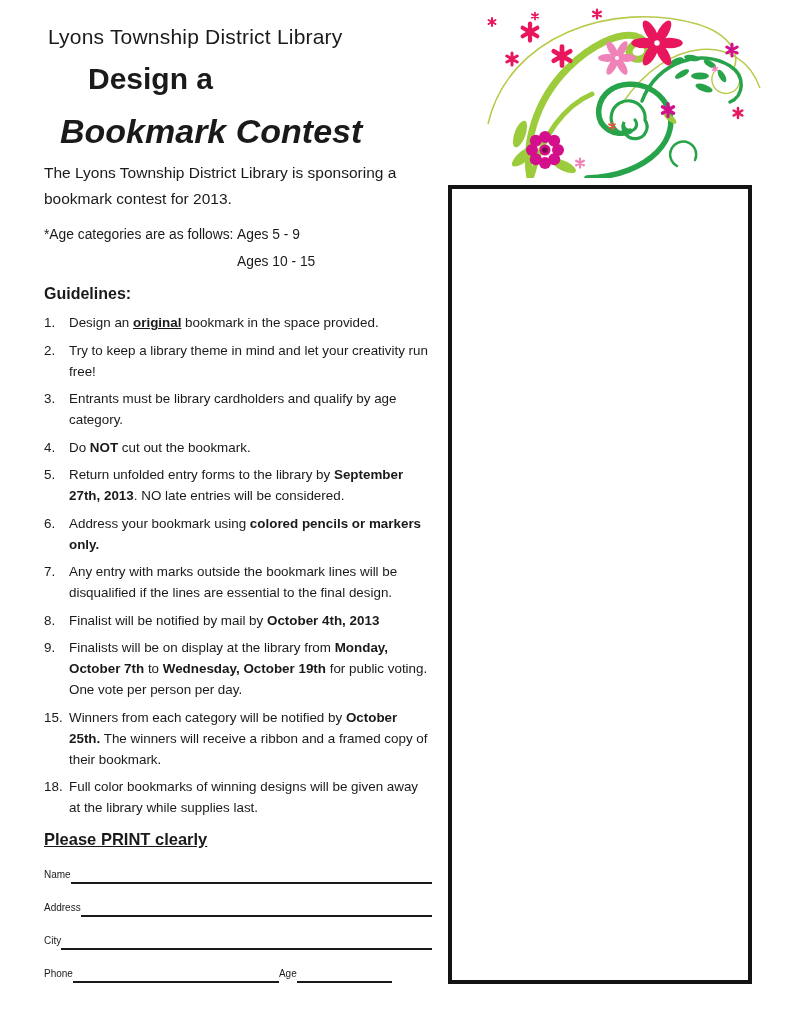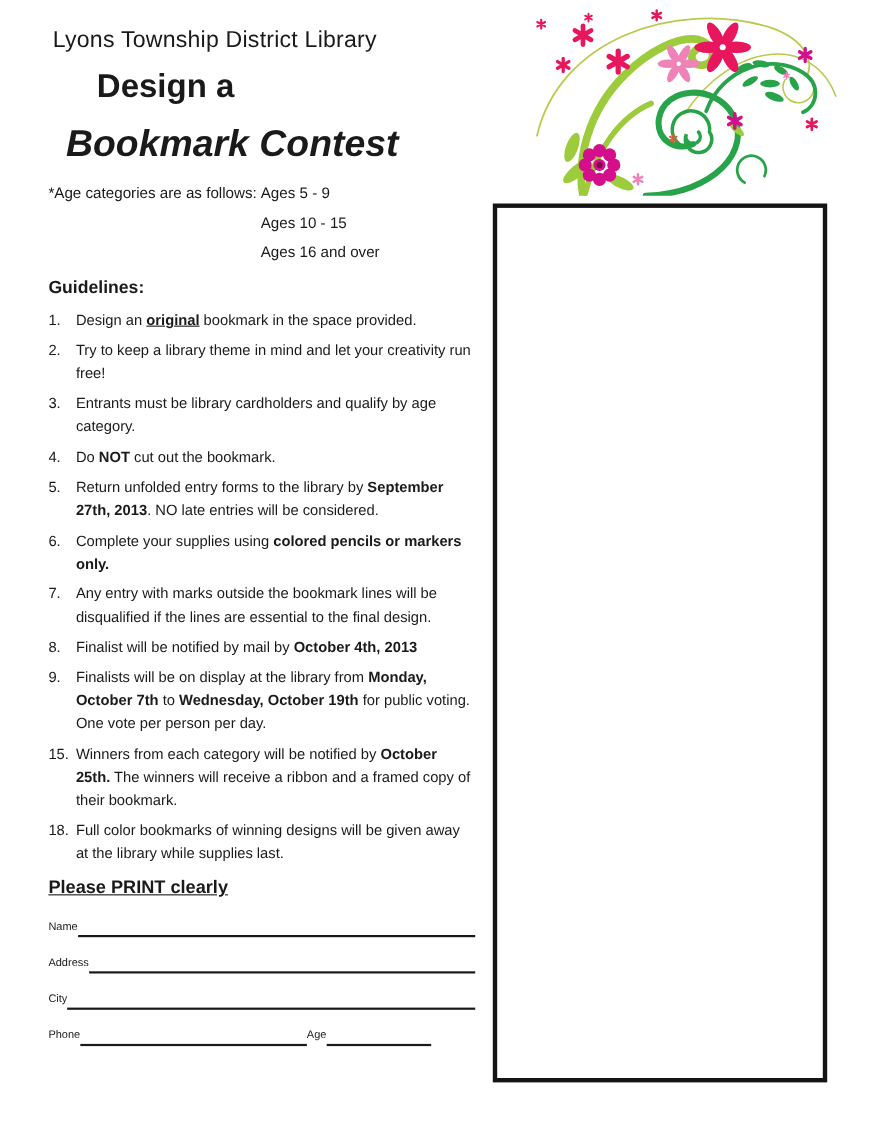--- a/index.html
+++ b/index.html
@@ -64,34 +64,31 @@
   .sp-orange{stroke:#e2583b;stroke-width:5;stroke-linecap:round;fill:none;}
 </style>
 </head>
 <body>
 
 <div class="left-col">
   <div class="lib-title">Lyons Township District Library</div>
   <div class="title-1">Design a</div>
   <div class="title-2">Bookmark Contest</div>
 
+  <p class="intro">The Lyons Township District Library is sponsoring a bookmark contest for 2013.</p>
 
   <div class="age-block">
     <div class="age-row">
       <span class="age-prefix">*Age categories are as follows:</span>
       <span>Ages 5 - 9</span>
     </div>
     <div class="age-row">
       <span class="age-prefix"></span>
       <span>Ages 10 - 15</span>
     </div>
-    <div class="age-row">
-      <span class="age-prefix"></span>
-      <span>Ages 16 and over</span>
-    </div>
   </div>
 
   <div class="guidelines-heading">Guidelines:</div>
   <ol class="guidelines">
       <li>
         <span class="num">1.</span>
         <span class="txt"><span>Design an </span><span class="b u">original</span><span> bookmark in the space provided.</span></span>
       </li>
       <li>
         <span class="num">2.</span>
@@ -104,21 +101,21 @@
       <li>
         <span class="num">4.</span>
         <span class="txt"><span>Do </span><span class="b">NOT</span><span> cut out the bookmark.</span></span>
       </li>
       <li>
         <span class="num">5.</span>
         <span class="txt"><span>Return unfolded entry forms to the library by </span><span class="b">September 27th, 2013</span><span>. NO late entries will be considered.</span></span>
       </li>
       <li>
         <span class="num">6.</span>
-        <span class="txt"><span>Complete your supplies using </span><span class="b">colored pencils or markers only.</span></span>
+        <span class="txt"><span>Address your bookmark using </span><span class="b">colored pencils or markers only.</span></span>
       </li>
       <li>
         <span class="num">7.</span>
         <span class="txt"><span>Any entry with marks outside the bookmark lines will be disqualified if the lines are essential to the final design.</span></span>
       </li>
       <li>
         <span class="num">8.</span>
         <span class="txt"><span>Finalist will be notified by mail by </span><span class="b">October 4th, 2013</span></span>
       </li>
       <li>

